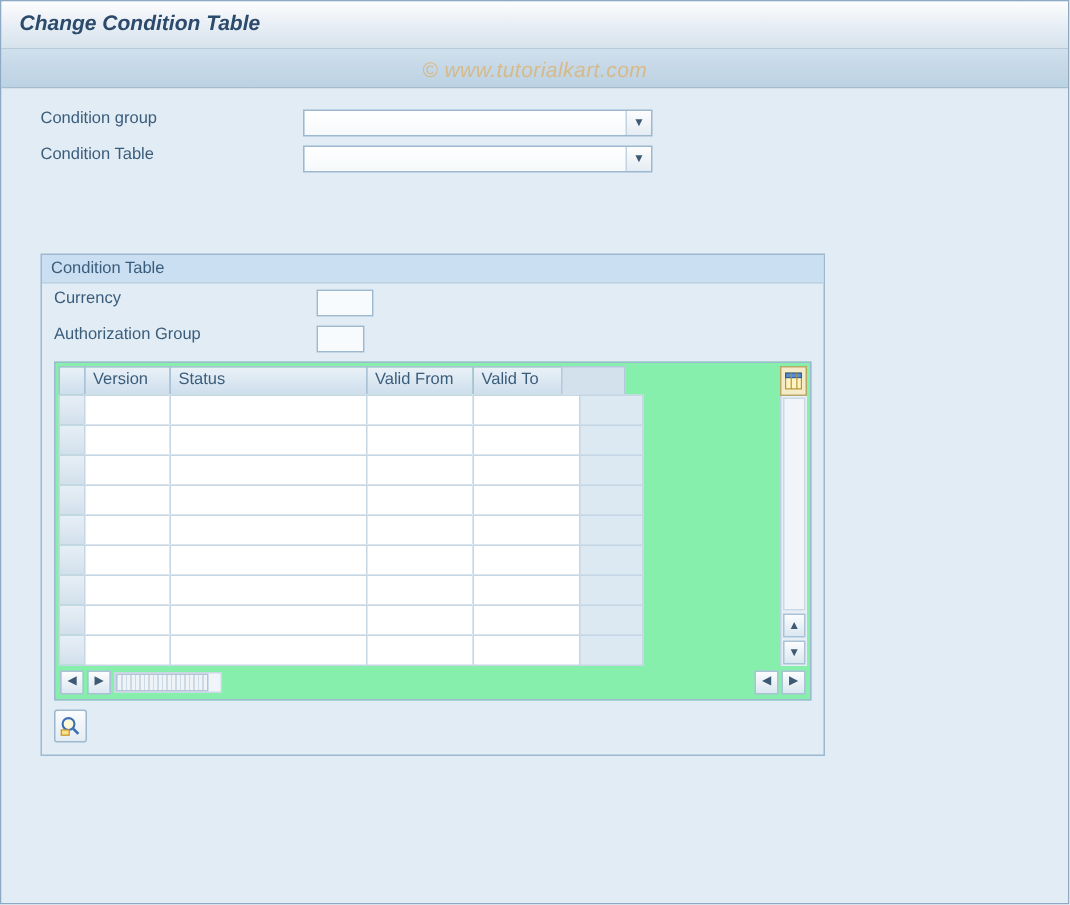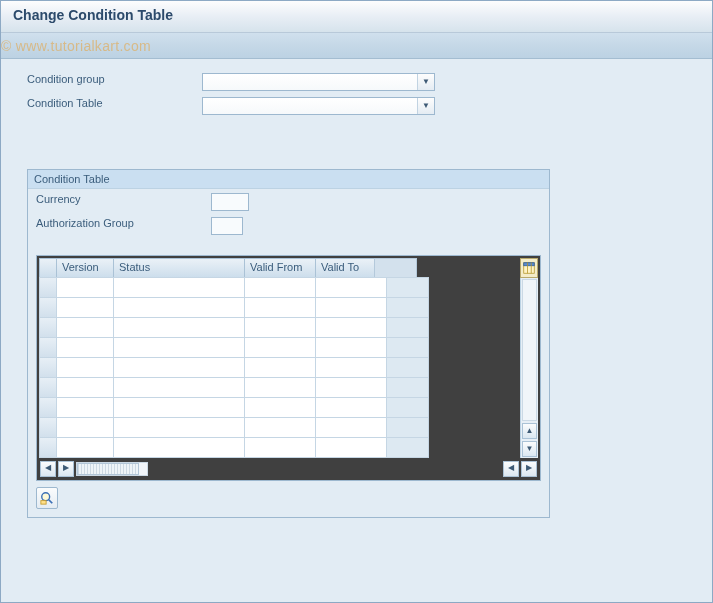--- a/index.html
+++ b/index.html
@@ -16,29 +16,32 @@
       width: 100%;
       height: 100%;
       background: #e9f1f6;
     }
     .title-bar {
       background: linear-gradient(to bottom, #fdfdfd 0%, #e8eef5 50%, #d6e3ec 100%);
       height: 32px;
       border-bottom: 1px solid #b8c9d9;
       padding: 6px 12px;
       font-weight: bold;
+      font-style: italic;
       font-size: 14px;
       color: #2c4a6b;
     }
     .toolbar-band {
       height: 26px;
       background: linear-gradient(to bottom, #d0e0ed 0%, #c5d8e7 50%, #bcd2e3 100%);
       border-bottom: 1px solid #a4bdd1;
       position: relative;
+      text-align: center;
       line-height: 26px;
+      font-style: italic;
     }
     .watermark {
       color: #e6a23c;
       opacity: 0.55;
       font-size: 14px;
       font-weight: 500;
       letter-spacing: 0.3px;
     }
     .content-area {
       padding: 14px 26px;
@@ -96,23 +99,23 @@
     }
     .mini-input {
       width: 38px;
       height: 18px;
       border: 1px solid #9db8cf;
       background: #f8fbfd;
     }
     .mini-input.narrow { width: 32px; }
 
     .table-wrap {
-      margin-top: 16px;
+      margin-top: 2px;
       border: 1px solid #9db8cf;
-      background: #404040;
+      background: #86efac;
       padding: 2px;
       position: relative;
     }
     .table-header-row {
       display: flex;
       height: 20px;
     }
     .th {
       background: linear-gradient(to bottom, #eaf1f7, #cddeec);
       border: 1px solid #aac2d6;

